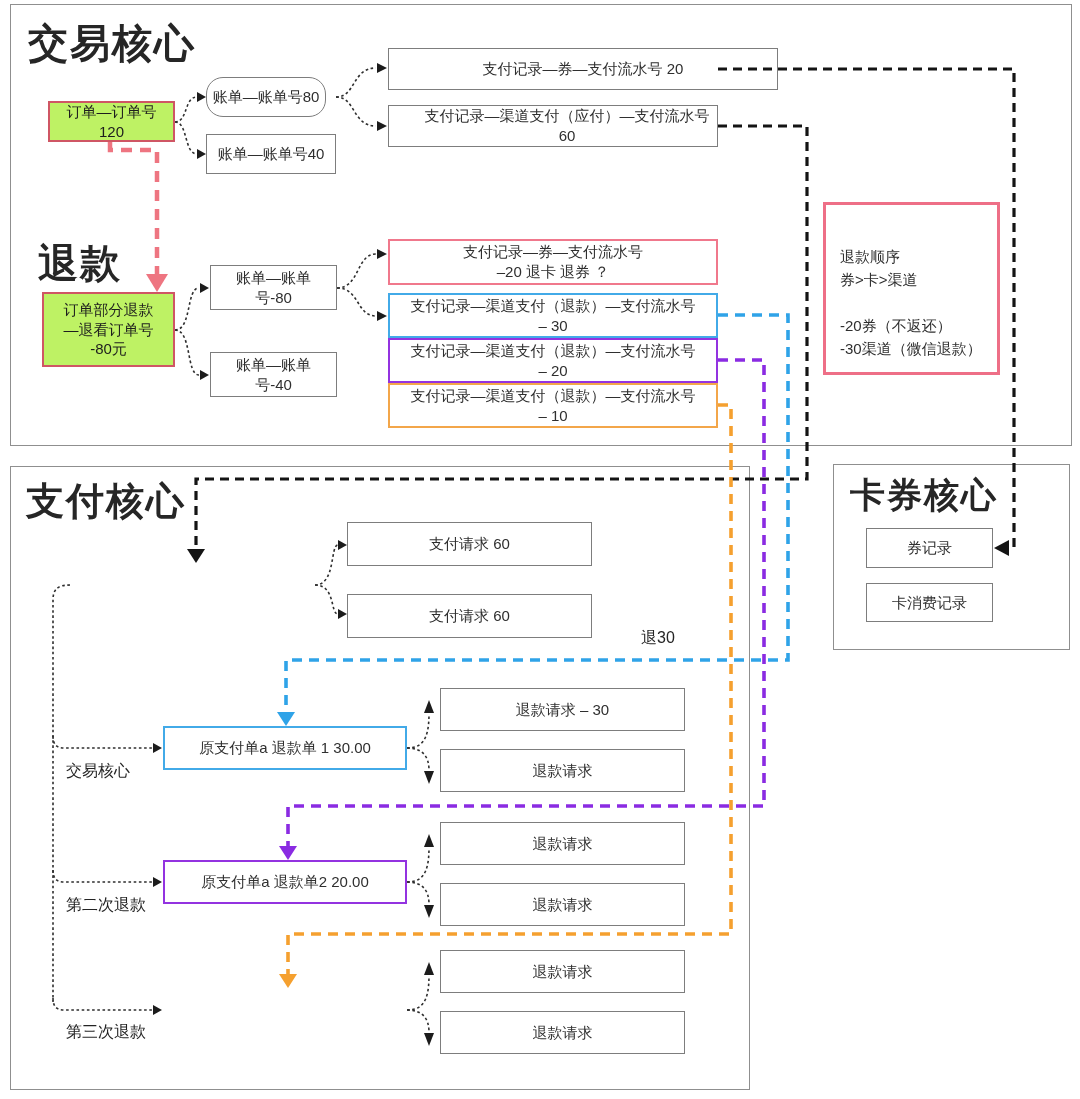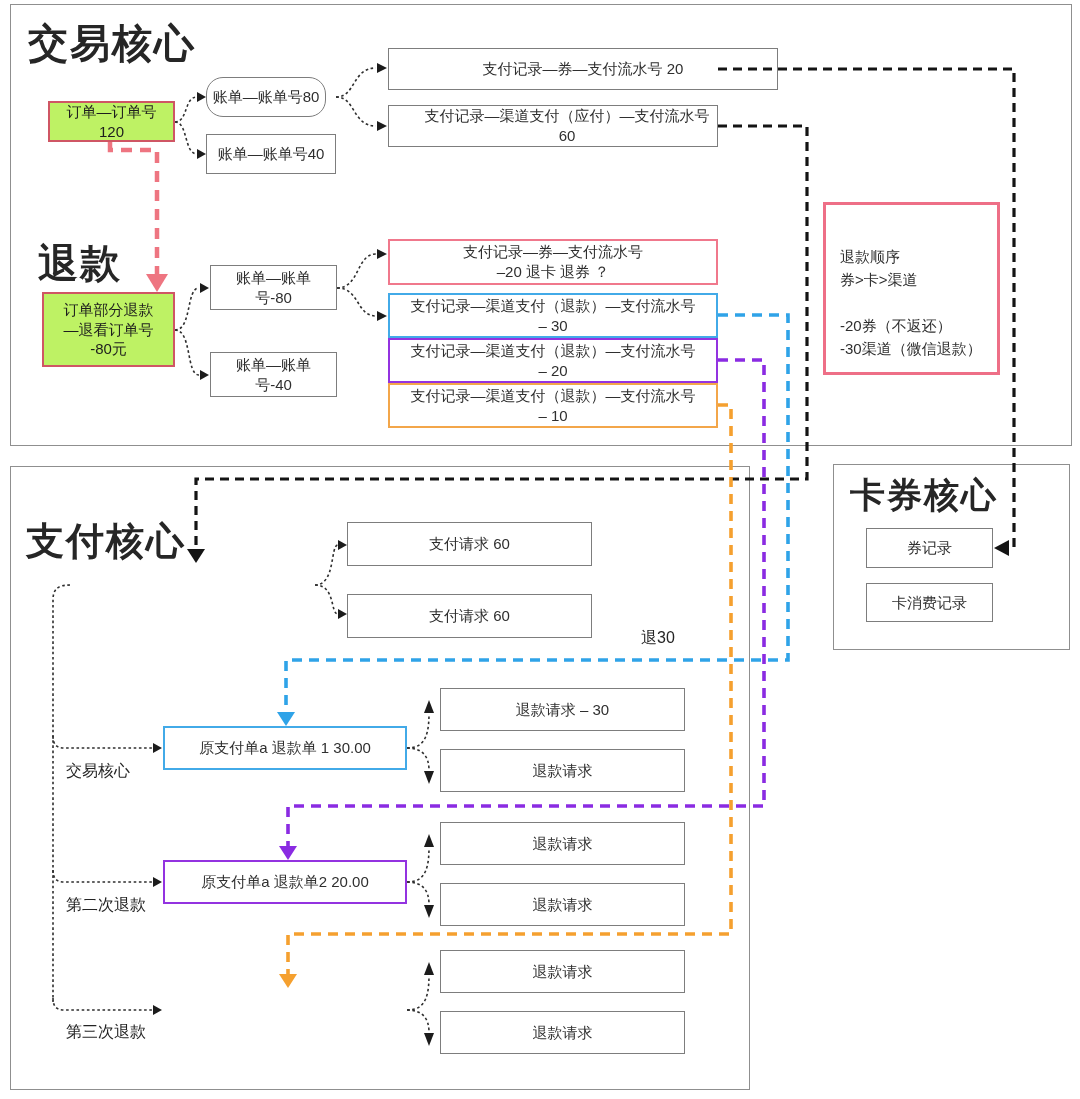--- a/index.html
+++ b/index.html
@@ -25,21 +25,21 @@
 <body>
 
 <div id="canvas">
 
   <div class="sec" style="left:10px;top:4px;width:1060px;height:440px;"></div>
   <div class="sec" style="left:10px;top:466px;width:738px;height:622px;"></div>
   <div class="sec" style="left:833px;top:464px;width:235px;height:184px;"></div>
 
   <div class="sec-title" style="left:28px;top:16px;font-size:40px;">交易核心</div>
   <div class="sec-title" style="left:38px;top:228px;font-size:40px;margin-top:8px;">退款</div>
-  <div class="sec-title" style="left:26px;top:476px;font-size:38px;margin-top:40px;">支付核心</div>
+  <div class="sec-title" style="left:26px;top:476px;font-size:38px;">支付核心</div>
   <div class="sec-title" style="left:850px;top:472px;font-size:35px;">卡券核心</div>
 
   <div class="box pinkfill" style="left:48px;top:101px;width:127px;height:41px;">
     <span>订单—订单号</span>
     <span>120</span>
   </div>
   <div class="box" style="left:206px;top:77px;width:120px;height:40px;border-radius:17px;">
     <span>账单—账单号80</span>
   </div>
   <div class="box" style="left:206px;top:134px;width:130px;height:40px;">

